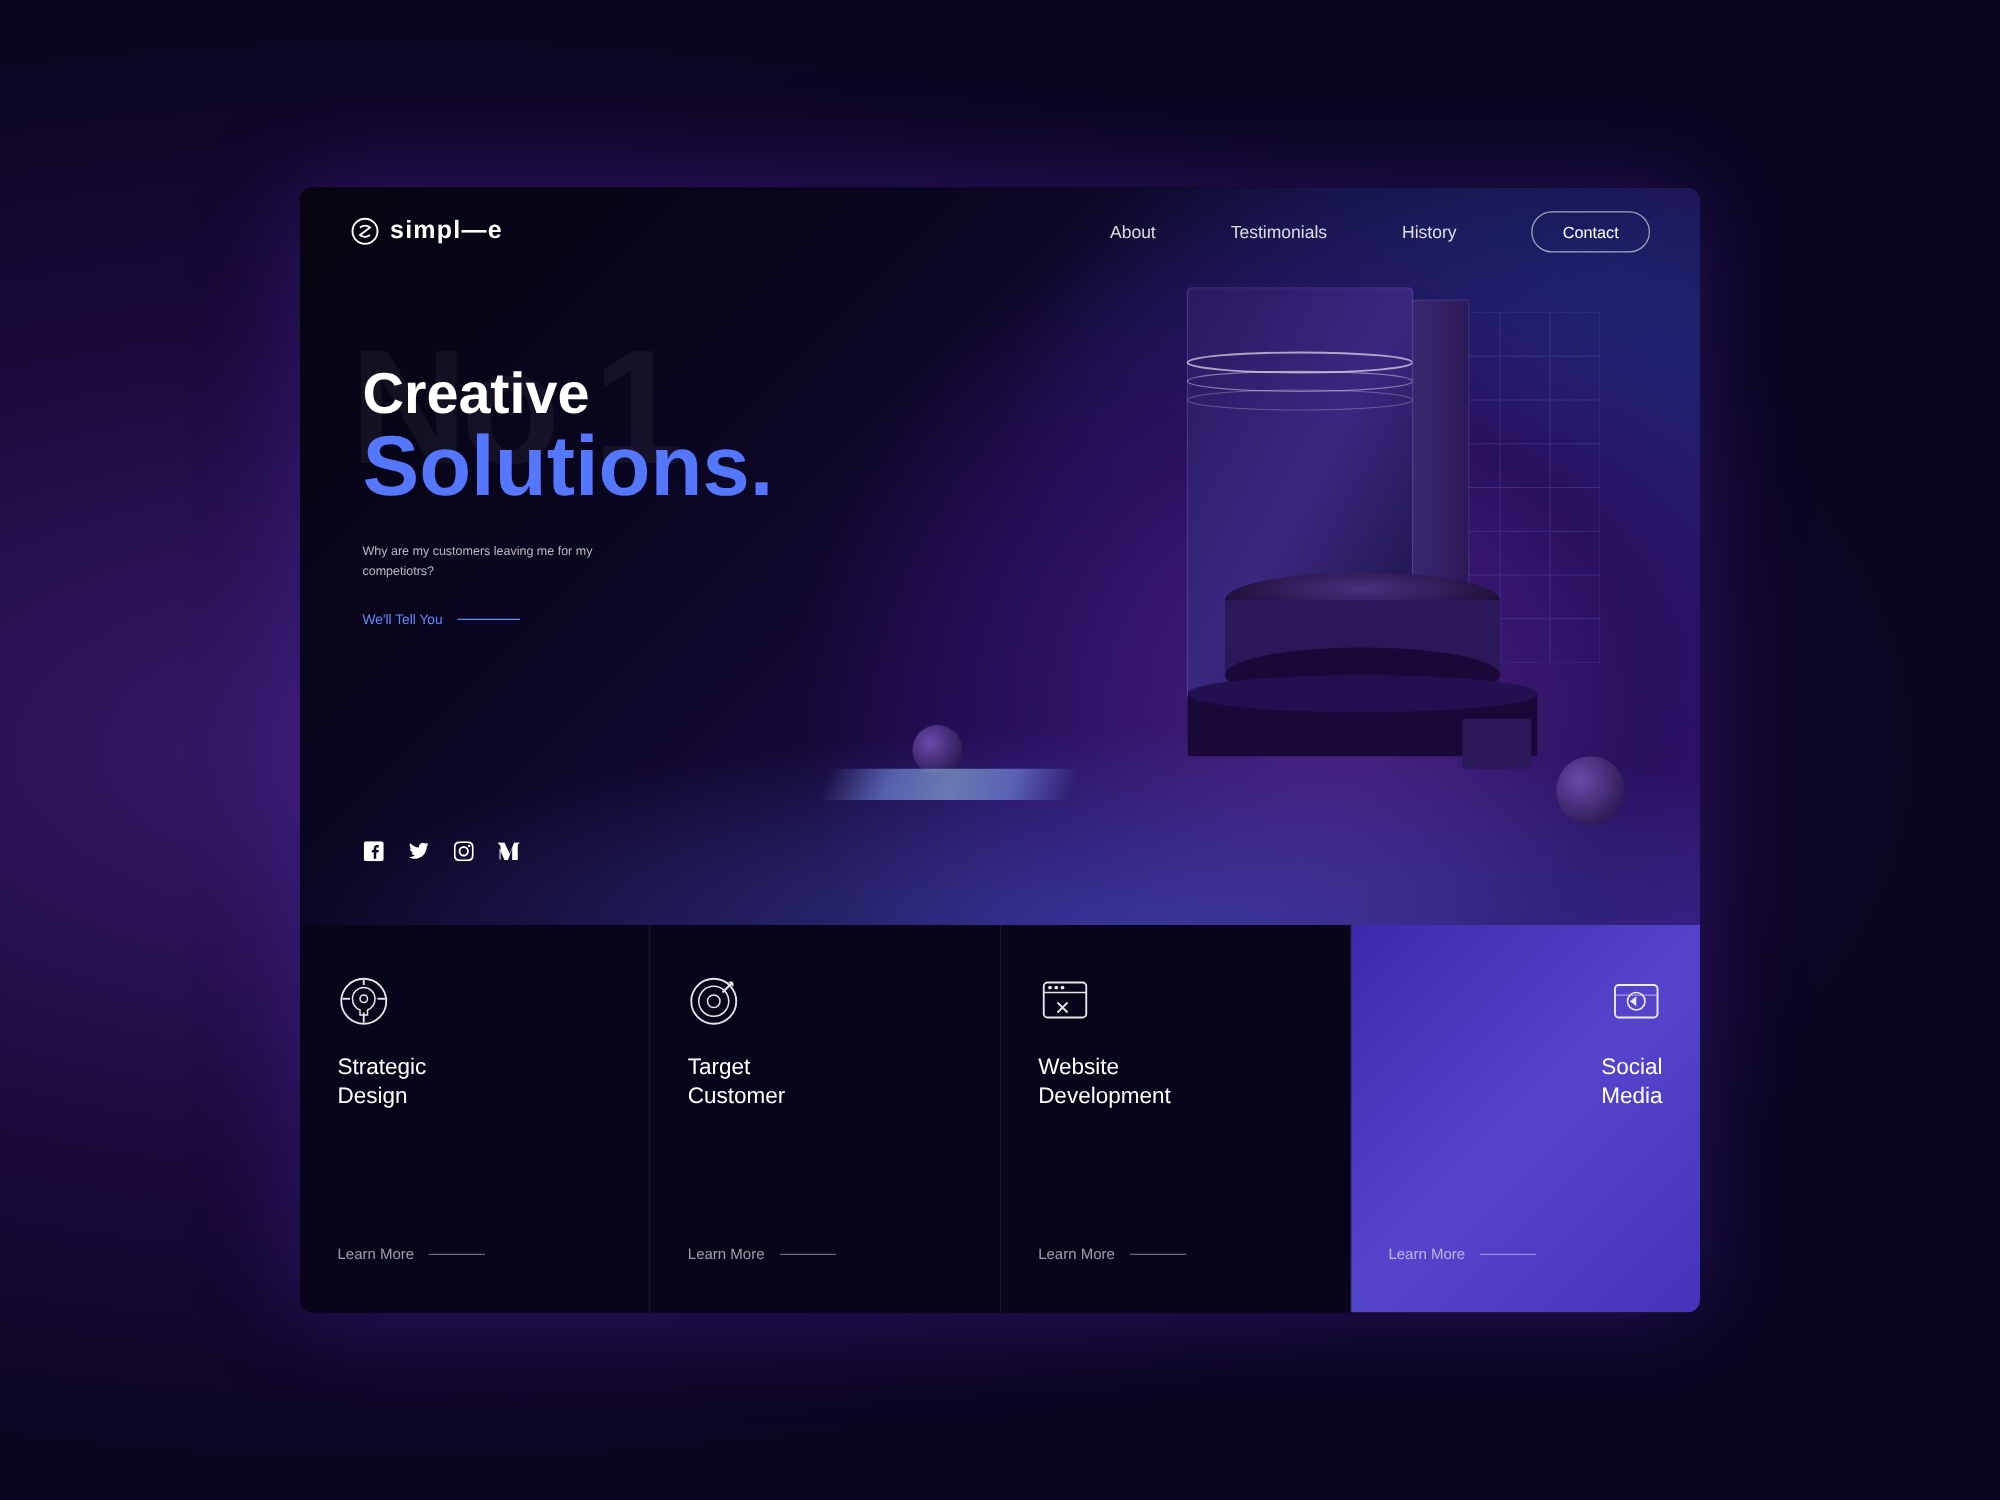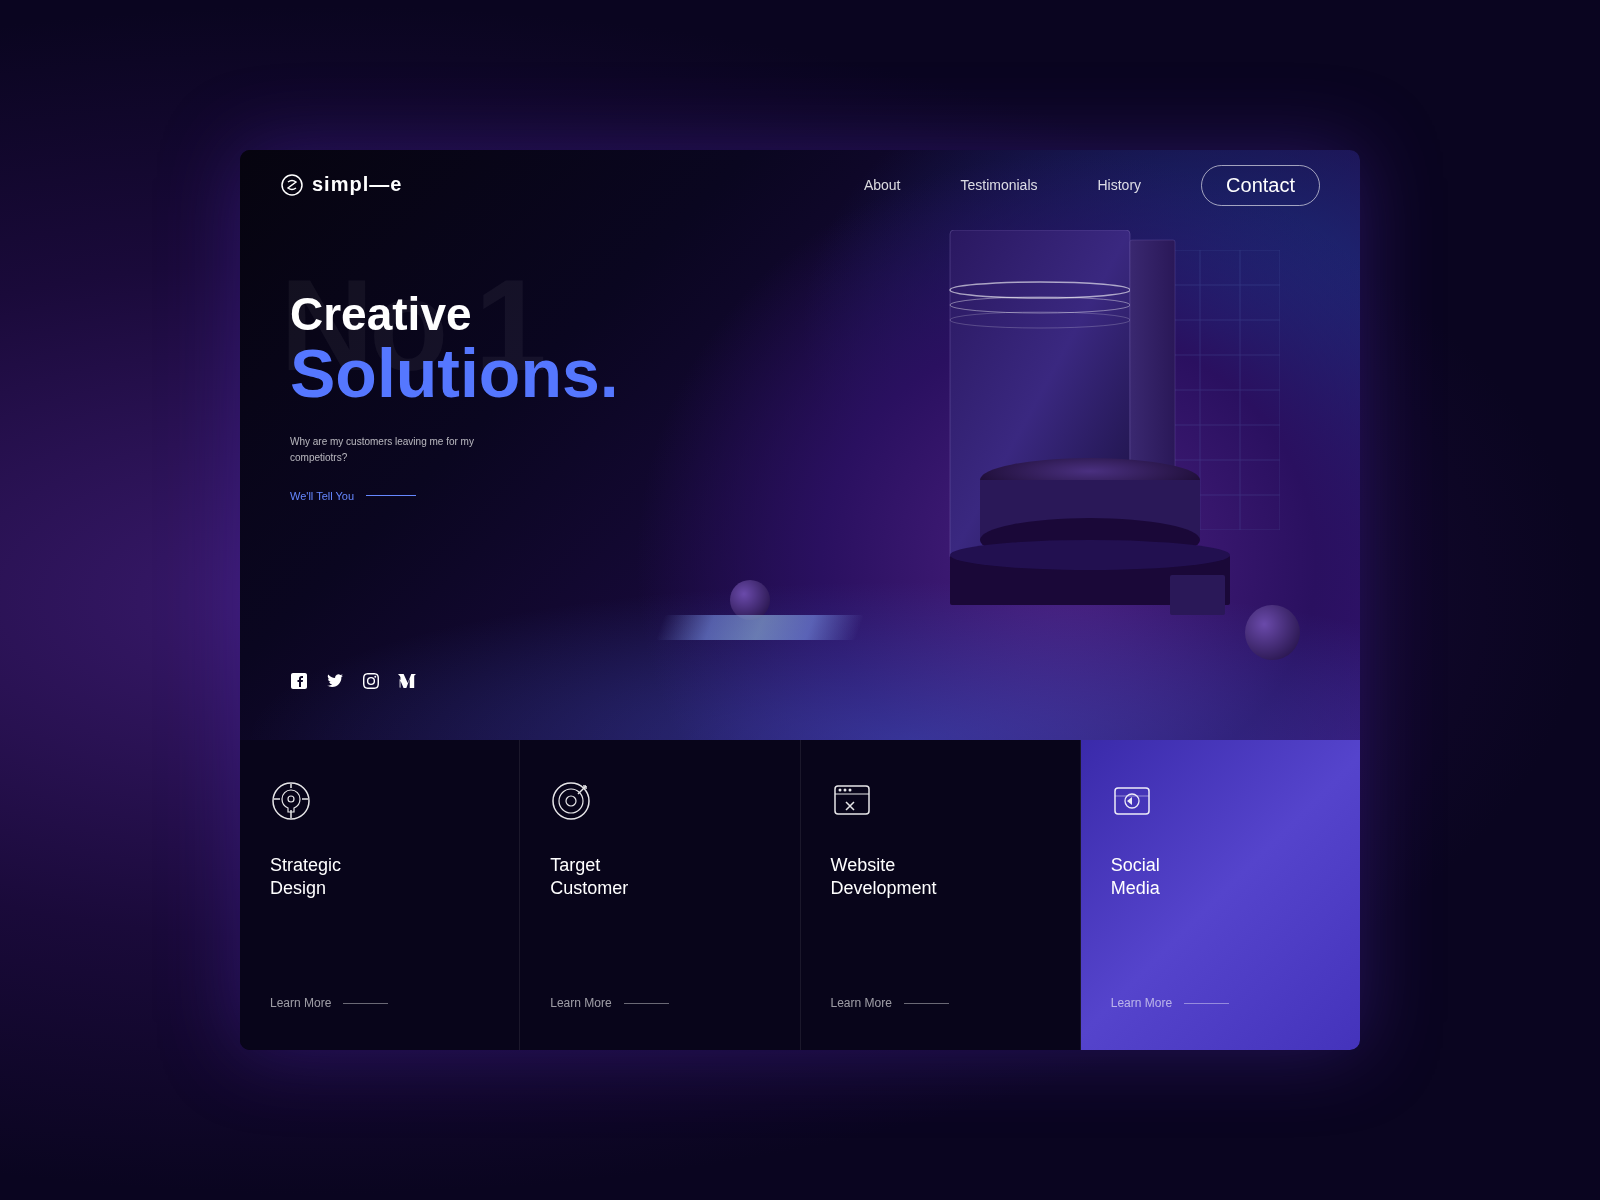--- a/index.html
+++ b/index.html
@@ -146,21 +146,21 @@
       font-size: 14px;
       text-decoration: none;
       cursor: pointer;
     }
 
     .contact-btn {
       border: 1.5px solid rgba(255,255,255,0.6);
       border-radius: 30px;
       padding: 8px 24px;
       color: white;
-      font-size: 20px;
+      font-size: 13px;
       cursor: pointer;
       background: transparent;
     }
 
     
     .hero-content {
       position: absolute;
       left: 50px;
       top: 140px;
       z-index: 5;
@@ -248,27 +248,28 @@
       display: flex;
       position: relative;
     }
 
     .service-card {
       flex: 1;
       border-right: 1px solid rgba(255,255,255,0.08);
       padding: 40px 30px;
       display: flex;
       flex-direction: column;
-      gap: 24px;
+      gap: 12px;
       position: relative;
     }
 
     .service-card:last-child {
       border-right: none;
       background: linear-gradient(135deg, #3a2aaa 0%, #5544cc 50%, #4433bb 100%);
+      align-items: flex-end;
     }
 
     .service-icon {
       width: 42px;
       height: 42px;
       color: white;
       opacity: 0.9;
     }
 
     .service-title {

